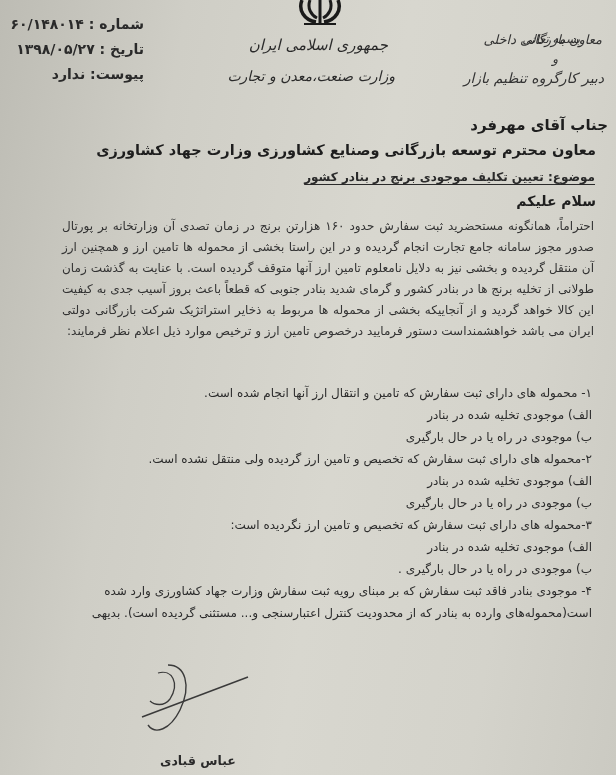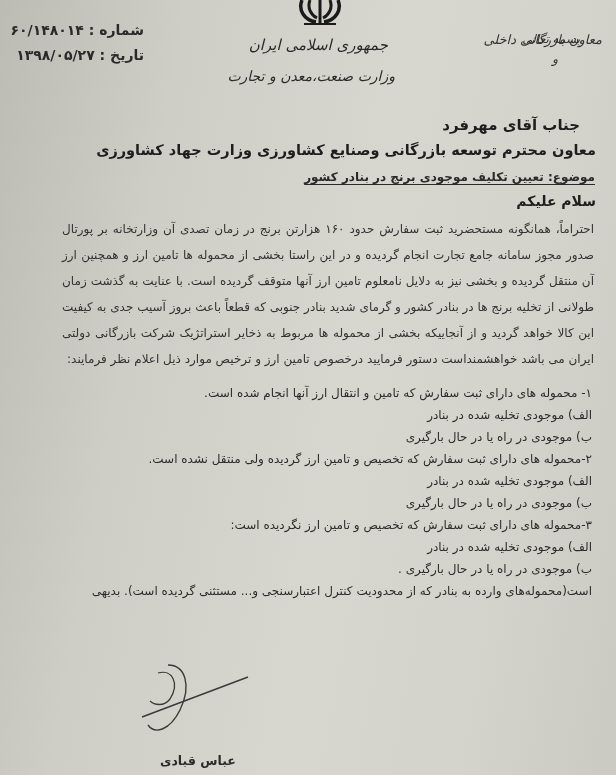--- a/index.html
+++ b/index.html
@@ -15,77 +15,83 @@
       overflow: hidden;
     }
     .abs { position: absolute; }
     .meta { direction: rtl; font-weight: bold; font-size: 14px; line-height: 25px; }
     .meta-row { white-space: nowrap; }
     .emblem { left: 292px; top: 0px; width: 56px; height: 28px; }
     .header-title { direction: rtl; font-family: "DejaVu Serif", serif; font-style: italic; font-size: 15px; white-space: nowrap; }
     .handnote { direction: rtl; font-family: "DejaVu Serif", serif; font-style: italic; font-size: 12px; white-space: nowrap; color: #333; }
     .recipient { direction: rtl; font-weight: bold; white-space: nowrap; color: #1e1e1e; }
     .subject { direction: rtl; font-weight: bold; font-size: 12px; white-space: nowrap; text-decoration: underline; text-underline-offset: 3px; }
-    .body-text { direction: rtl; text-align: justify; font-size: 12px; line-height: 26px; color: #333; }
+    .body-text { direction: rtl; text-align: justify; font-size: 12px; line-height: 21px; color: #333; }
     .list-line { direction: rtl; font-size: 12px; font-weight: normal; white-space: nowrap; color: #2c2c2c; line-height: 22px; }
     .signer { direction: rtl; font-weight: bold; font-size: 12.5px; white-space: nowrap; }
   </style>
 </head>
 <body>
 
 <div class="page">
 
-  <div class="abs meta" style="left:12px; top:18px; width:132px;">
+  <div class="abs meta" style="left:12px; top:12px; width:132px;">
     <div class="meta-row">
       <span>شماره :</span>
       <span>۶۰/۱۴۸۰۱۴</span>
     </div>
     <div class="meta-row">
       <span>تاریخ :</span>
       <span>۱۳۹۸/۰۵/۲۷</span>
+    </div>
+    <div class="meta-row">
+      <span>پیوست:</span>
+      <span>ندارد</span>
     </div>
   </div>
 
   <div class="abs emblem">
     <svg width="56" height="28" viewBox="0 0 56 28">
       <path d="M10 0 C6 10 12 20 24 22" fill="none" stroke="#1a1a1a" stroke-width="3.5"></path>
       <path d="M46 0 C50 10 44 20 32 22" fill="none" stroke="#1a1a1a" stroke-width="3.5"></path>
       <path d="M18 0 C15 8 19 15 25 18" fill="none" stroke="#1a1a1a" stroke-width="3"></path>
       <path d="M38 0 C41 8 37 15 31 18" fill="none" stroke="#1a1a1a" stroke-width="3"></path>
       <rect x="26.5" y="0" width="3" height="24" fill="#1a1a1a"></rect>
       <rect x="12" y="23" width="32" height="2" fill="#1a1a1a"></rect>
     </svg>
   </div>
 
   <div class="abs header-title" style="left:258px; top:36px; width:130px; text-align:right;">جمهوری اسلامی ایران</div>
   <div class="abs header-title" style="left:250px; top:68px; width:145px; text-align:center; font-size:14px;">وزارت صنعت،معدن و تجارت</div>
 
   <div class="abs handnote" style="right:36px; top:4px;margin-top:28px;">بسمه تعالی</div>
   <div class="abs handnote" style="right:14px; top:32px; font-size:13px;">معاون بازرگانی داخلی</div>
   <div class="abs handnote" style="right:58px; top:52px;">و</div>
+  <div class="abs handnote" style="right:12px; top:70px; font-size:14px;">دبیر کارگروه تنظیم بازار</div>
 
-  <div class="abs recipient" style="right:36px; top:116px; font-size:15px;">جناب آقای مهرفرد</div>
+  <div class="abs recipient" style="right:8px; top:116px; font-size:15px;">جناب آقای مهرفرد</div>
   <div class="abs recipient" style="right:20px; top:142px; font-size:14.5px;">معاون محترم توسعه بازرگانی وصنایع کشاورزی وزارت جهاد کشاورزی</div>
 
   <div class="abs subject" style="right:21px; top:170px;">موضوع: تعیین تکلیف موجودی برنج در بنادر کشور</div>
 
   <div class="abs recipient" style="right:20px; top:193px; font-size:14px;">سلام علیکم</div>
 
   <div class="abs body-text" style="right:22px; top:216px; width:532px;">احتراماً، همانگونه مستحضرید ثبت سفارش حدود ۱۶۰ هزارتن برنج در زمان تصدی آن وزارتخانه بر پورتال صدور مجوز سامانه جامع تجارت انجام گردیده و در این راستا بخشی از محموله ها تامین ارز و همچنین ارز آن منتقل گردیده و بخشی نیز به دلایل نامعلوم تامین ارز آنها متوقف گردیده است. با عنایت به گذشت زمان طولانی از تخلیه برنج ها در بنادر کشور و گرمای شدید بنادر جنوبی که قطعاً باعث بروز آسیب جدی به کیفیت این کالا خواهد گردید و از آنجاییکه بخشی از محموله ها مربوط به ذخایر استراتژیک شرکت بازرگانی دولتی ایران می باشد خواهشمنداست دستور فرمایید درخصوص تامین ارز و ترخیص موارد ذیل اعلام نظر فرمایند:</div>
 
   <div class="abs" style="right:24px; top:382px; width:520px;">
     <div class="list-line">۱- محموله های دارای ثبت سفارش که تامین و انتقال ارز آنها انجام شده است.</div>
     <div class="list-line">الف) موجودی تخلیه شده در بنادر</div>
     <div class="list-line">ب) موجودی در راه یا در حال بارگیری</div>
     <div class="list-line">۲-محموله های دارای ثبت سفارش که تخصیص و تامین ارز گردیده ولی منتقل نشده است.</div>
     <div class="list-line">الف) موجودی تخلیه شده در بنادر</div>
     <div class="list-line">ب) موجودی در راه یا در حال بارگیری</div>
     <div class="list-line">۳-محموله های دارای ثبت سفارش که تخصیص و تامین ارز نگردیده است:</div>
     <div class="list-line">الف) موجودی تخلیه شده در بنادر</div>
     <div class="list-line">ب) موجودی در راه یا در حال بارگیری .</div>
+    <div class="list-line">۴- موجودی بنادر فاقد ثبت سفارش که بر مبنای رویه ثبت سفارش وزارت جهاد کشاورزی وارد شده</div>
     <div class="list-line">است(محموله‌های وارده به بنادر که از محدودیت کنترل اعتبارسنجی و... مستثنی گردیده است). بدیهی</div>
   </div>
 
   <div class="abs" style="left:140px; top:655px; width:120px; height:95px;">
     <svg width="120" height="95" viewBox="0 0 120 95">
       <path d="M28 10 C 45 10, 52 30, 40 55 C 30 75, 15 80, 8 70" fill="none" stroke="#3a3a3a" stroke-width="1.4"></path>
       <path d="M18 18 C 32 14, 40 28, 30 44 C 24 52, 14 50, 10 46" fill="none" stroke="#3a3a3a" stroke-width="1.3"></path>
       <path d="M2 62 L 108 22" fill="none" stroke="#3a3a3a" stroke-width="1.4"></path>
     </svg>
   </div>

